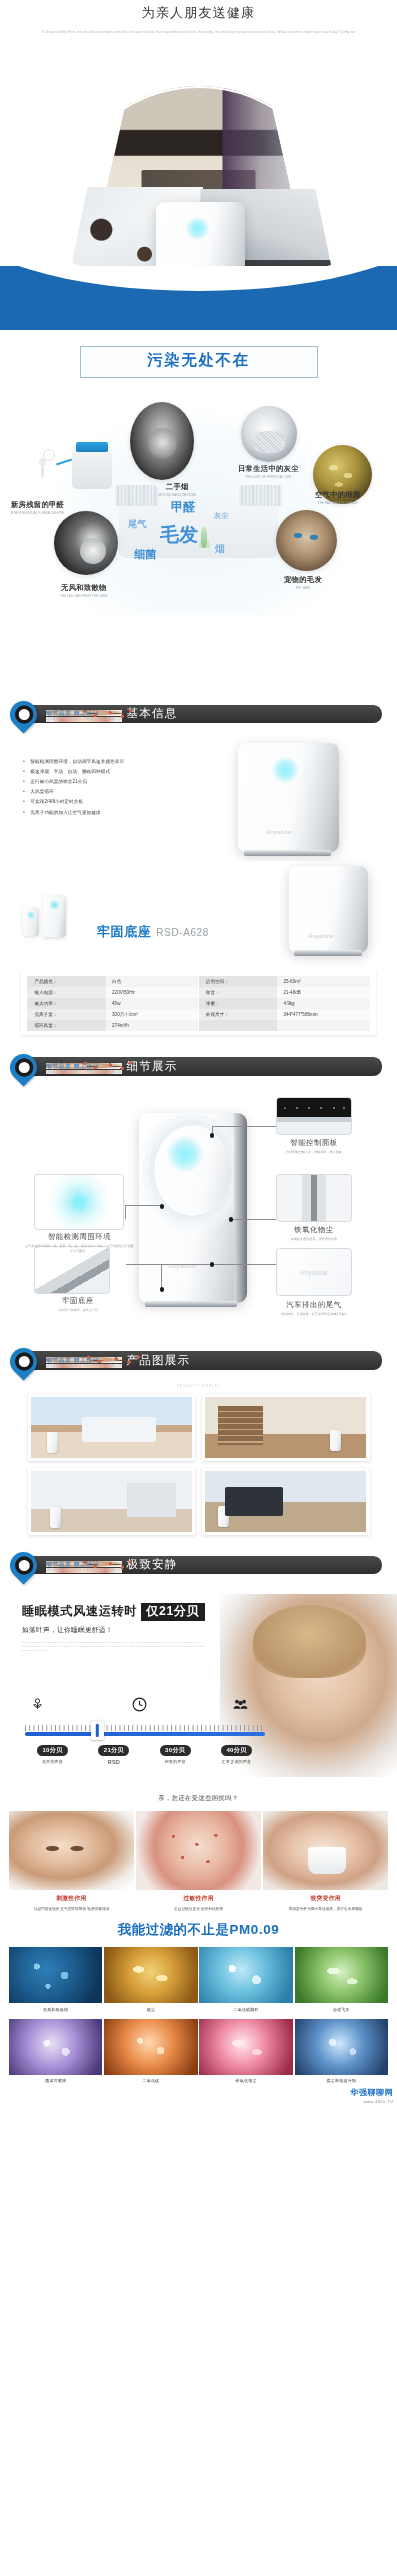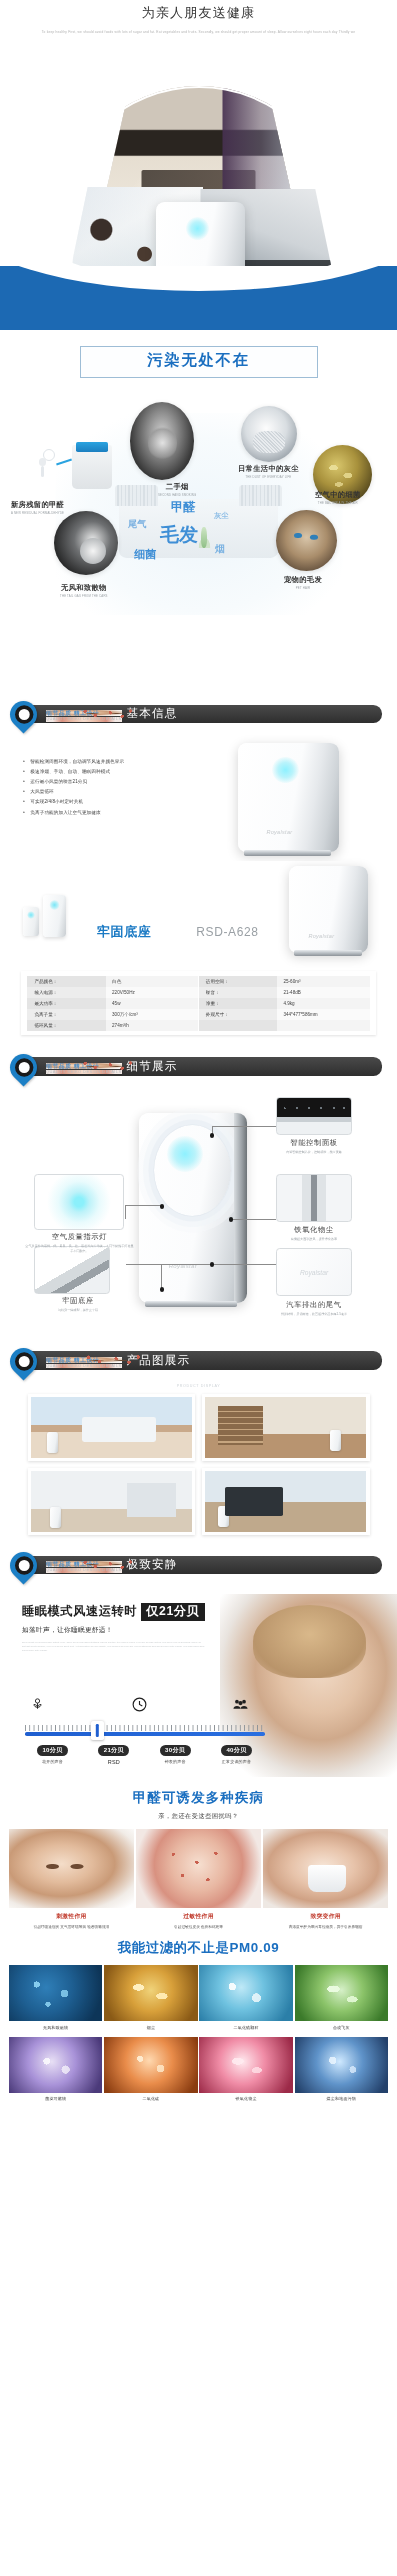--- a/index.html
+++ b/index.html
@@ -224,21 +224,21 @@
   .basic { position:relative; width:397px; height: 131px; background:#fff; }
   .basic-unit { right: 58px; top: 13.4px; width: 101px; height: 109px; }
   .feature-list { position:absolute; left: 23px; top: 29px; width: 171px; }
   .feature-list li { list-style:none; font-size: 4.6px; color:#3a3a3a; margin-bottom: 5.2px; position:relative; padding-left: 7.3px; letter-spacing:0.1px;}
   .feature-list li:before { content:"●"; position:absolute; left:0; top:0; font-size:3.1px; color:#333; }
 
   
   .tech { position:relative; width:397px; height: 110px; background:#fff; }
   .tech-title { position:absolute; left: 97px; top: 62px; display:flex; align-items:baseline; gap:4.9px;}
   .tech-title .t-cn { font-size: 13px; color:#1b7ac4; font-weight:bold; letter-spacing:0.6px;}
-  .tech-title .t-model { font-size: 12px; color:#9aa0a5; letter-spacing:0.6px;margin-left:40px;}
+  .tech-title .t-model { font-size: 10px; color:#9aa0a5; letter-spacing:0.6px;}
   .mini-units { position:absolute; left: 23px; top: 28px; width: 67px; height: 48px;}
   .mini-units .u1 { position:absolute; left: 0; top: 18.3px; width: 16px; height: 29px;
     border-radius:3.1px; background: linear-gradient(100deg,#fff,#eceff1 70%,#cdd2d6); box-shadow:0 1.2px 3.7px rgba(0,0,0,.12);}
   .mini-units .u2 { position:absolute; left: 19.6px; top: 6.1px; width: 23px; height: 42px;
     border-radius:3.7px; background: linear-gradient(100deg,#fff,#f0f3f5 68%,#c9ced2); box-shadow:0 1.2px 3.7px rgba(0,0,0,.12);}
   .mini-units .dot { position:absolute; border-radius:50%;
     background: radial-gradient(circle,#79e6f7 0%, #bdf1f8 45%, rgba(255,255,255,0) 70%); }
   .mini-units .u1 .dot { left:4.3px; top:4.3px; width:7.3px; height:7.3px;}
   .mini-units .u2 .dot { left:6.7px; top:4.9px; width:10.4px; height:10.4px;}
   .tech-unit { right: 29px; top: 4.9px; width: 79px; height: 87px;}
@@ -660,21 +660,21 @@
       <div class="thumb">
           <span>Royalstar</span>
         </div>
     </div>
 
     <div class="co-label cl-panel">
       <div class="cn">智能控制面板</div>
       <div class="en">内置智能控制芯片，控制精准，发应灵敏</div>
     </div>
     <div class="co-label cl-led">
-      <div class="cn">空气质量指示灯</div>
+      <div class="cn">智能检测周围环境</div>
       <div class="en">空气质量分为最优、优、最良、良、差、最差等六个等级，不同等级指示灯会显示不同颜色。</div>
     </div>
     <div class="co-label cl-inlet">
       <div class="cn">铁氧化物尘</div>
       <div class="en">两侧超大面积进风，提升净化效率</div>
     </div>
     <div class="co-label cl-base">
       <div class="cn">牢固底座</div>
       <div class="en">与机身一体成型，操作更平稳</div>
     </div>
@@ -791,21 +791,20 @@
         </div>
         <div class="db-item">
           <span class="db-pill">40分贝</span>
           <div class="db-cap">正常交谈的声音</div>
         </div>
       </div>
     </div>
   </div>
 
   <div class="formal">
-    <div class="formal-title">甲醛可诱发多种疾病</div>
     <div class="formal-sub">亲，您还在受这些困扰吗？</div>
     <div class="sym-grid">
       <div class="sym-cell">
         <div class="sym-img s1"></div>
         <div class="sym-cap">
           <div class="c-t">刺激性作用</div>
           <div class="c-d">引起呼吸道症状 支气管哮喘等病 轻者咳嗽流泪</div>
         </div>
       </div>
       <div class="sym-cell">
@@ -856,15 +855,21 @@
         <div class="pm-img p7"></div>
         <div class="pm-cap">铁氧化物尘</div>
       </div>
       <div class="pm-cell">
         <div class="pm-img p8"></div>
         <div class="pm-cap">煤尘和地面污物</div>
       </div>
     </div>
   </div>
 
+  <div class="footer-wm">
+    <div class="wm">
+      <div class="wm1">华强聊聊网</div>
+      <div class="wm2">www.332e.TV</div>
+    </div>
+  </div>
 
 </div>
 
 
 </body></html>

